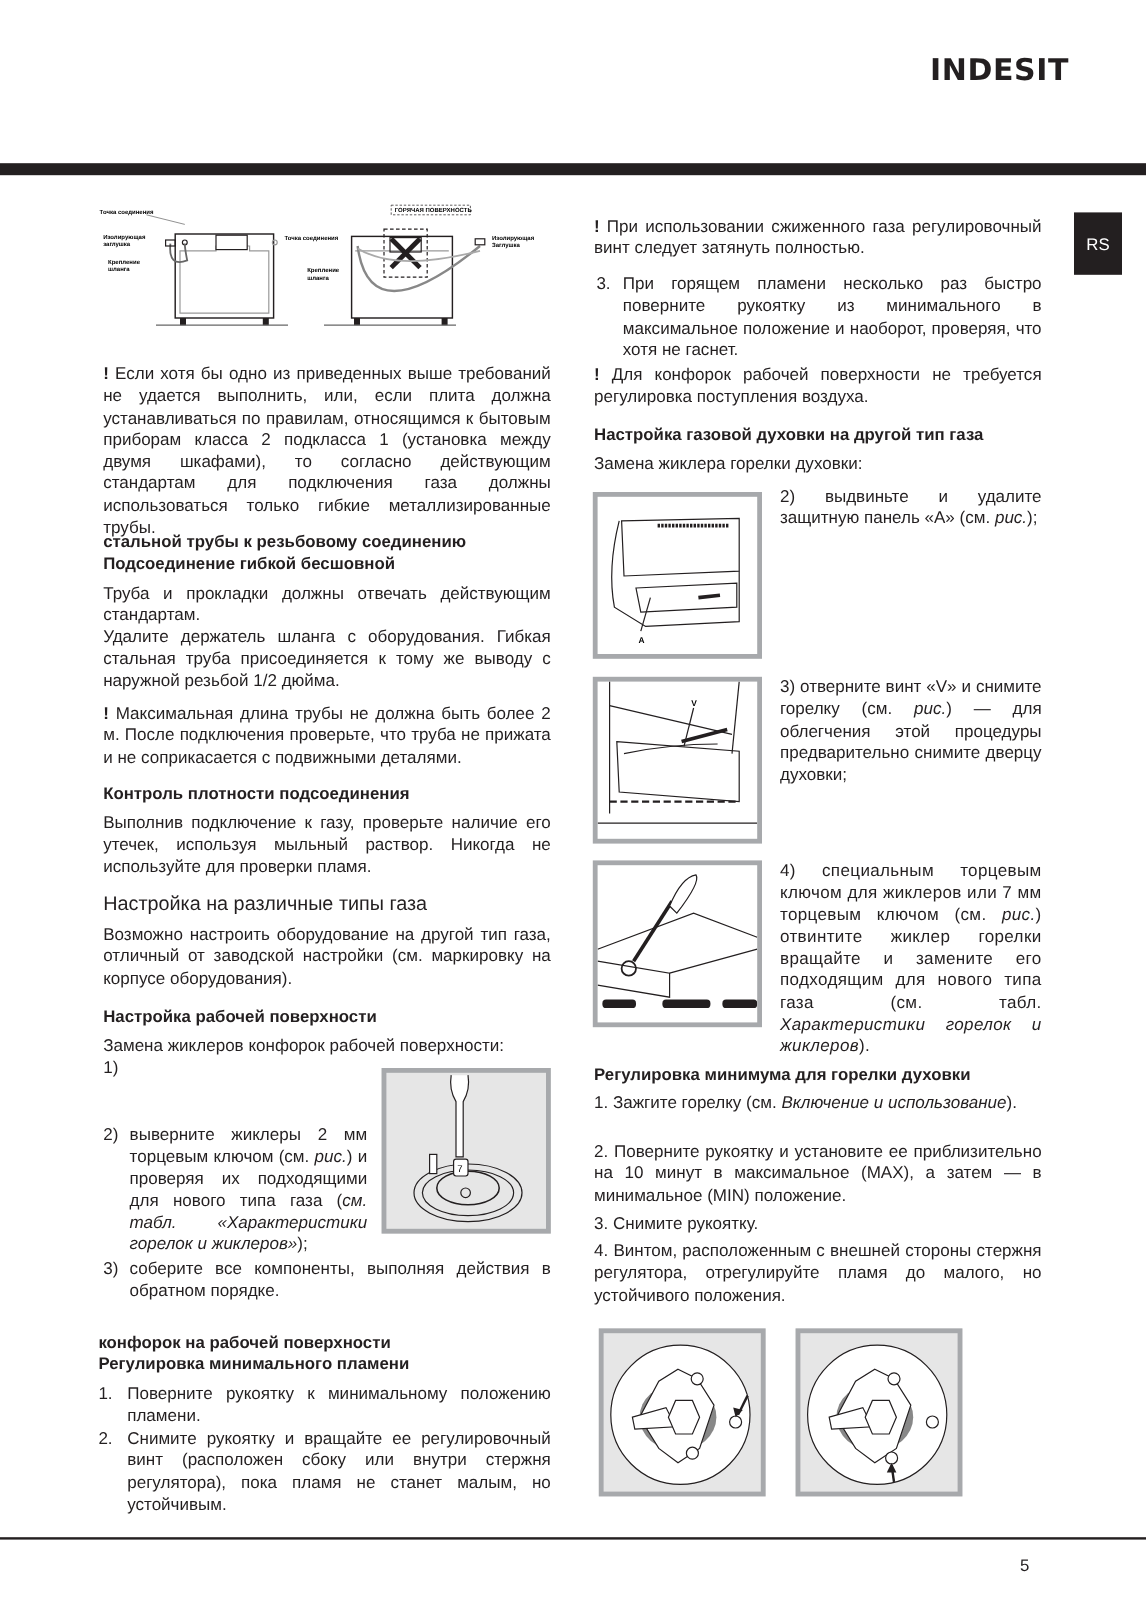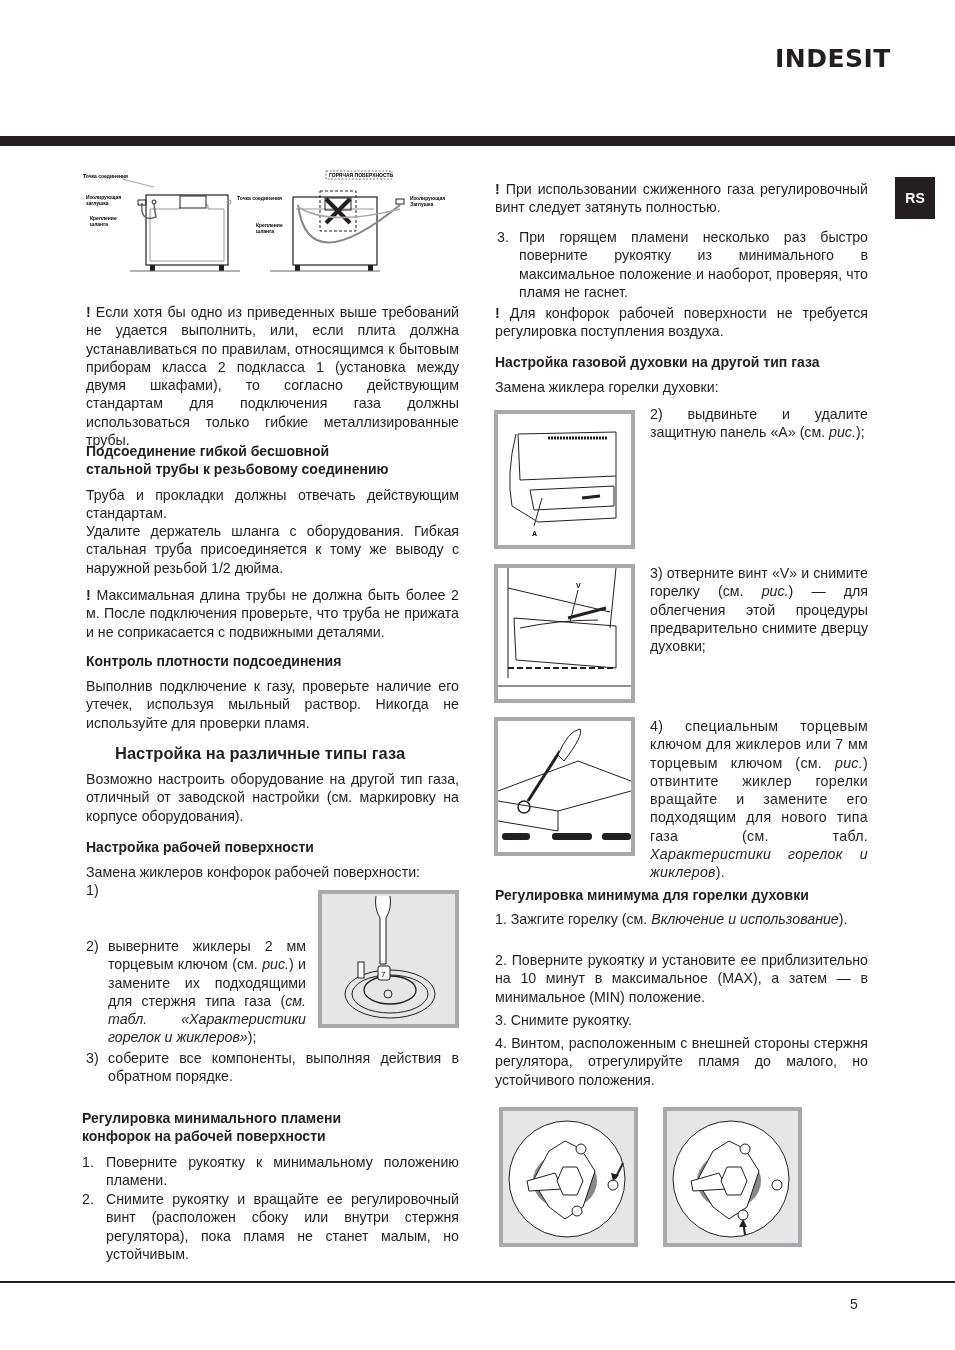--- a/index.html
+++ b/index.html
@@ -2,27 +2,27 @@
 <html><head>
 <meta charset="utf-8">
 <style>
   html, body { margin:0; padding:0; background:#ffffff; }
   body { width:955px; height:1350px; position:relative; overflow:hidden;
          font-family:"Liberation Sans", sans-serif; color:#231f20; }
   .abs { position:absolute; }
   .logo { left:733px; top:38px; width:140px; height:40px; display:flex; align-items:center;gap:36px; }
   .logo-word { font-family:"DejaVu Sans", sans-serif; font-weight:bold; font-size:25px; letter-spacing:0.5px; color:#231f20; margin-left:6px; }
   .topbar { left:0; top:136px; width:955px; height:10px; background:#231f20; }
-  .lang { left:895px; top:177px; width:40px; height:42px; background:#231f20; color:#fff; font-weight:bold; font-size:14px; display:flex; align-items:center; justify-content:center; }
+  .lang { left:895px; top:177px; width:40px; height:52px; background:#231f20; color:#fff; font-weight:normal; font-size:14px; display:flex; align-items:center; justify-content:center; }
   .bottombar { left:0; top:1281px; width:955px; height:2px; background:#231f20; }
   .pagenum { left:850px; top:1296px; font-size:14px; }
   p, .h { margin:0; }
   .txt { font-size:14.2px; line-height:18.3px; text-align:justify; }
   .h4 { font-size:14px; font-weight:bold; line-height:18px; }
-  .h3 { font-size:16.5px; font-weight:bold; line-height:20px;margin-left:29px; }
+  .h3 { font-size:16.5px; font-weight:normal; line-height:20px; }
   .excl { font-weight:bold; }
   .li { display:flex; }
   .li .n { flex:0 0 22px; }
   .li .t { flex:1; text-align:justify; }
   .col-l { left:86px; width:373px; }
   .col-r { left:495px; width:373px; }
   .figbox { background:#e6e6e6; border:4px solid #a7a9ac; box-sizing:border-box; }
   .figbox.white { background:#ffffff; }
   .lbl { font-size:5px; font-weight:bold; line-height:6px; }
   i { font-style:italic; }
@@ -82,42 +82,42 @@
   <text x="157" y="35" font-size="5" font-weight="bold">Точка соединения</text>
   <text x="176" y="62" font-size="5" font-weight="bold">Крепление</text>
   <text x="176" y="68" font-size="5" font-weight="bold">шланга</text>
   <text x="330" y="35" font-size="5" font-weight="bold">Изолирующая</text>
   <text x="330" y="41" font-size="5" font-weight="bold">Заглушка</text>
 </svg>
 
 <p class="abs col-l txt" style="top:303px"><span class="excl">!</span><span> Если хотя бы одно из приведенных выше требований не удается выполнить, или, если плита должна устанавливаться по правилам, относящимся к бытовым приборам класса 2 подкласса 1 (установка между двумя шкафами), то согласно действующим стандартам для подключения газа должны использоваться только гибкие металлизированные трубы.</span></p>
 
 <div class="abs col-l h4" style="top:442px">
+  <div>стальной трубы к резьбовому соединению</div>
   <div>Подсоединение гибкой бесшовной</div>
-  <div>стальной трубы к резьбовому соединению</div>
 </div>
 <p class="abs col-l txt" style="top:486px">Труба и прокладки должны отвечать действующим стандартам.</p>
 <p class="abs col-l txt" style="top:522px">Удалите держатель шланга с оборудования. Гибкая стальная труба присоединяется к тому же выводу с наружной резьбой 1/2 дюйма.</p>
 <p class="abs col-l txt" style="top:586px"><span class="excl">!</span><span>  Максимальная длина трубы не должна быть более 2 м. После подключения проверьте, что труба не прижата и не соприкасается с подвижными деталями.</span></p>
 
 <div class="abs col-l h4" style="top:652px">Контроль плотности подсоединения</div>
 <p class="abs col-l txt" style="top:677px">Выполнив подключение к газу, проверьте наличие его утечек, используя мыльный раствор. Никогда не используйте для проверки пламя.</p>
 
 <div class="abs col-l h3" style="top:743px">Настройка на различные типы газа</div>
 <p class="abs col-l txt" style="top:770px">Возможно настроить оборудование на другой тип газа, отличный от заводской настройки (см. маркировку на корпусе оборудования).</p>
 
 <div class="abs col-l h4" style="top:838px">Настройка рабочей поверхности</div>
 <p class="abs col-l txt" style="top:863px">Замена жиклеров конфорок рабочей поверхности:</p>
 
 <div class="abs txt li" style="left:86px;top:881px;width:220px">
   <span class="n">1)</span>
 </div>
 <div class="abs txt li" style="left:86px;top:937px;width:220px">
   <span class="n">2)</span>
-  <span class="t"><span>выверните жиклеры 2 мм торцевым ключом (см. </span><i>рис.</i><span>) и замените их подходящими для стержня типа газа (</span><i>см. табл. «Характеристики горелок и жиклеров»</i><span>);</span></span>
+  <span class="t"><span>выверните жиклеры 2 мм торцевым ключом (см. </span><i>рис.</i><span>) и проверяя их подходящими для нового типа газа (</span><i>см. табл. «Характеристики горелок и жиклеров»</i><span>);</span></span>
 </div>
 
 <div class="abs figbox" style="left:318px;top:890px;width:141px;height:138px">
   <svg width="133" height="130" viewBox="0 0 133 130">
     <ellipse cx="68" cy="100" rx="45" ry="24" fill="none" stroke="#231f20"></ellipse>
     <ellipse cx="68" cy="100" rx="38" ry="19" fill="none" stroke="#231f20"></ellipse>
     <ellipse cx="68" cy="96" rx="26" ry="14" fill="none" stroke="#231f20" stroke-width="1.3"></ellipse>
     <rect x="36" y="68" width="6" height="16" fill="#fff" stroke="#231f20"></rect>
     <path d="M54 2 Q52 14 58 24 L58 70 L64 70 L64 24 Q70 14 68 2" fill="#fff" stroke="#231f20"></path>
     <rect x="56" y="72" width="12" height="14" rx="2" fill="#fff" stroke="#231f20"></rect>
@@ -125,36 +125,36 @@
     <circle cx="66" cy="100" r="4" fill="none" stroke="#231f20"></circle>
   </svg>
 </div>
 
 <div class="abs txt li" style="left:86px;top:1049px;width:373px">
   <span class="n">3)</span>
   <span class="t">соберите все компоненты, выполняя действия в обратном порядке.</span>
 </div>
 
 <div class="abs h4" style="left:82px;top:1109px;width:380px">
+  <div>конфорок на рабочей поверхности</div>
   <div>Регулировка минимального пламени</div>
-  <div>конфорок на рабочей поверхности</div>
 </div>
 <div class="abs txt li" style="left:82px;top:1153px;width:377px">
   <span class="n" style="flex-basis:24px">1.</span>
   <span class="t">Поверните рукоятку к минимальному положению пламени.</span>
 </div>
 <div class="abs txt li" style="left:82px;top:1190px;width:377px">
   <span class="n" style="flex-basis:24px">2.</span>
   <span class="t">Снимите рукоятку и вращайте ее регулировочный винт (расположен сбоку или внутри стержня регулятора), пока пламя не станет малым, но устойчивым.</span>
 </div>
 
 <p class="abs col-r txt" style="top:180px"><span class="excl">!</span><span> При использовании сжиженного газа регулировочный винт следует затянуть полностью.</span></p>
 <div class="abs txt li" style="left:497px;top:228px;width:371px">
   <span class="n" style="flex-basis:22px">3.</span>
-  <span class="t">При горящем пламени несколько раз быстро поверните рукоятку из минимального в максимальное положение и наоборот, проверяя, что пламя не гаснет.</span>
+  <span class="t">При горящем пламени несколько раз быстро поверните рукоятку из минимального в максимальное положение и наоборот, проверяя, что хотя не гаснет.</span>
 </div>
 <p class="abs col-r txt" style="top:304px"><span class="excl">!</span><span> Для конфорок рабочей поверхности не требуется регулировка поступления воздуха.</span></p>
 
 <div class="abs col-r h4" style="top:353px">Настройка газовой духовки на другой тип газа</div>
 <p class="abs col-r txt" style="top:378px">Замена жиклера горелки духовки:</p>
 
 <div class="abs figbox white" style="left:494px;top:410px;width:141px;height:139px">
   <svg width="133" height="131" viewBox="0 0 133 131">
     <path d="M20 20 L118 18 L118 62 L22 66 Z" fill="none" stroke="#231f20"></path>
     <path d="M50 24 H110" stroke="#231f20" stroke-dasharray="2,1" stroke-width="3"></path>

